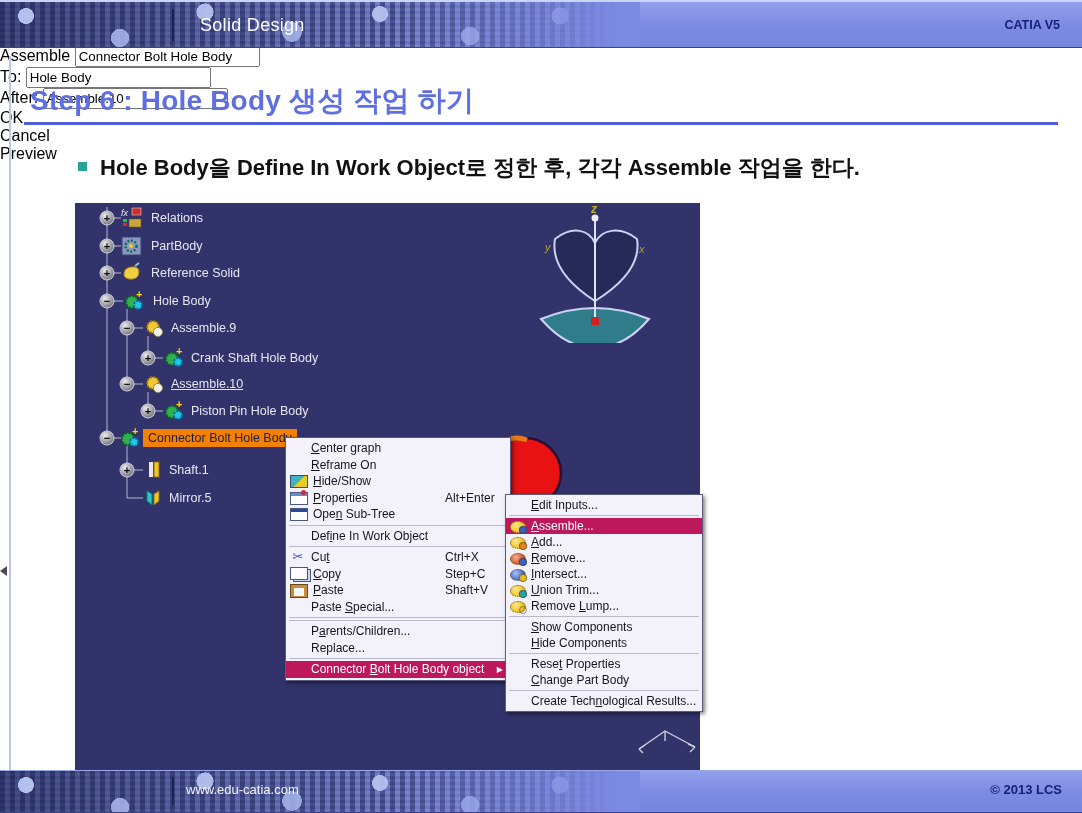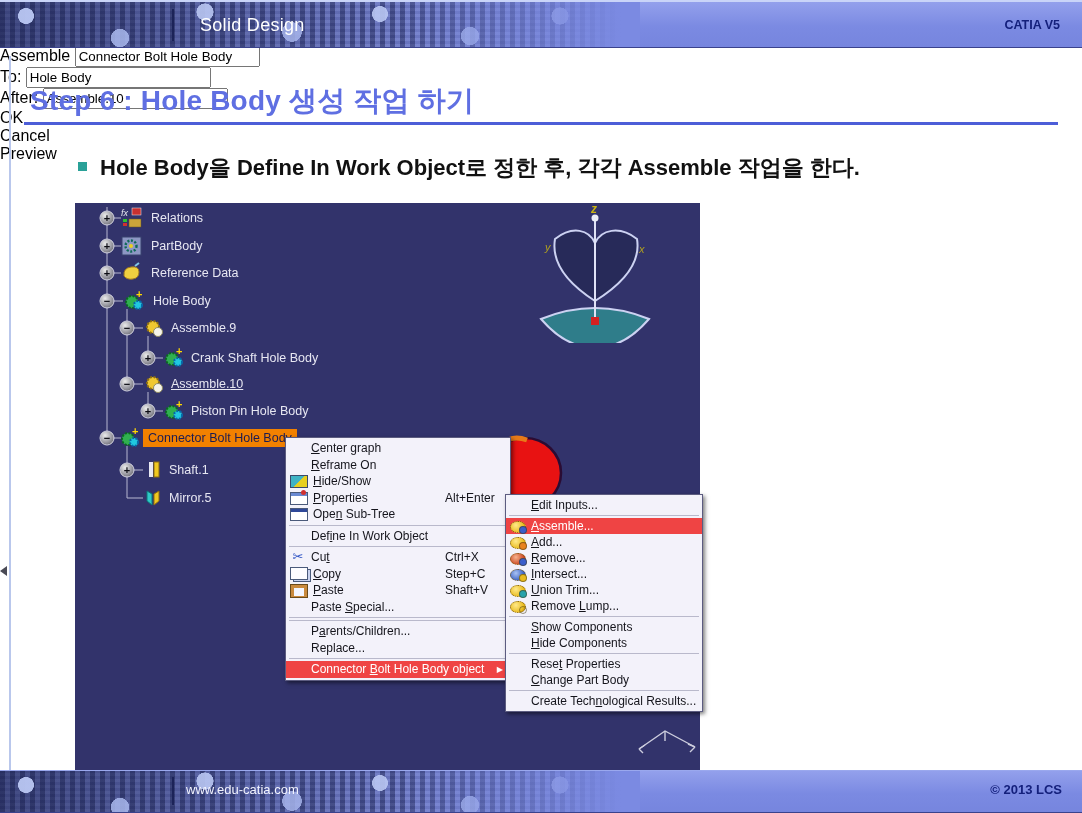--- a/index.html
+++ b/index.html
@@ -56,21 +56,21 @@
   #red-part{position:absolute;left:418px;top:228px;z-index:2;}
   #axis-mark{position:absolute;left:558px;top:522px;z-index:2;}
 
   
   .menu{position:absolute;background:#f3f2fa;border:1px solid #5c5c80;
     box-shadow:2px 2px 4px rgba(0,0,0,.5);padding:2px 0;font-size:12px;color:#15151c;box-sizing:border-box;}
   #context-menu{left:285px;top:437px;width:226px;z-index:10;}
   #sub-menu{left:505px;top:494px;width:198px;z-index:11;}
   .mrow{display:flex;align-items:center;height:16.5px;padding:0 7px 0 4px;white-space:nowrap;}
   #sub-menu .mrow{height:16px;}
-  .mrow.hl{background:#ef4444;color:#ffffff;}
+  .mrow.hl{background:#be185d;color:#ffffff;}
   .msep{height:1px;background:#b9b9cb;margin:2px 3px;}
   .mi{flex:0 0 16px;width:16px;height:14px;margin-right:5px;position:relative;
       font-size:11px;line-height:14px;text-align:center;}
   .ml{flex:1 1 auto;}
   .msc{flex:0 0 58px;text-align:left;margin-left:20px;}
   .mar{flex:0 0 auto;font-size:8px;margin-left:6px;}
   
   .hide-show-icon{background:linear-gradient(135deg,#3fb3c4 48%,#e7cf1f 52%);border:1px solid #3a4a6a;height:11px;margin-top:1px;}
   .properties-icon{background:#fff;border:1px solid #4a5a7a;box-shadow:inset 0 3px 0 #6a8ad2;height:11px;margin-top:1px;}
   .properties-icon::after{content:"";position:absolute;right:1px;top:-3px;width:5px;height:5px;border-radius:50%;background:#d03030;}
@@ -238,21 +238,21 @@
           <rect x="6" y="3" width="4" height="15" fill="#e8e8f2"></rect>
           <rect x="11" y="3" width="5" height="15" fill="#f0c820" stroke="#8f6f10"></rect>
         </svg></span>
     <span class="ticon" style="left:68px;top:284px"><svg width="22" height="22">
           <path d="M4,4 L9,7 L9,18 L4,14 Z" fill="#30c8c8" stroke="#0a7878"></path>
           <path d="M16,4 L11,7 L11,18 L16,14 Z" fill="#f0c820" stroke="#8f6f10"></path>
         </svg></span>
 
     <span class="tlabel" style="left:76px;top:8px">Relations</span>
     <span class="tlabel" style="left:76px;top:36px">PartBody</span>
-    <span class="tlabel" style="left:76px;top:63px">Reference Data</span>
+    <span class="tlabel" style="left:76px;top:63px">Reference Solid</span>
     <span class="tlabel" style="left:78px;top:91px">Hole Body</span>
     <span class="tlabel" style="left:96px;top:118px">Assemble.9</span>
     <span class="tlabel" style="left:116px;top:148px">Crank Shaft Hole Body</span>
     <span class="tlabel workobj" style="left:96px;top:174px">Assemble.10</span>
     <span class="tlabel" style="left:116px;top:201px">Piston Pin Hole Body</span>
     <span class="tlabel selected" style="left:68px;top:226px">Connector Bolt Hole Body</span>
     <span class="tlabel" style="left:94px;top:260px">Shaft.1</span>
     <span class="tlabel" style="left:94px;top:288px">Mirror.5</span>
 
     <svg id="compass" width="160" height="140">

